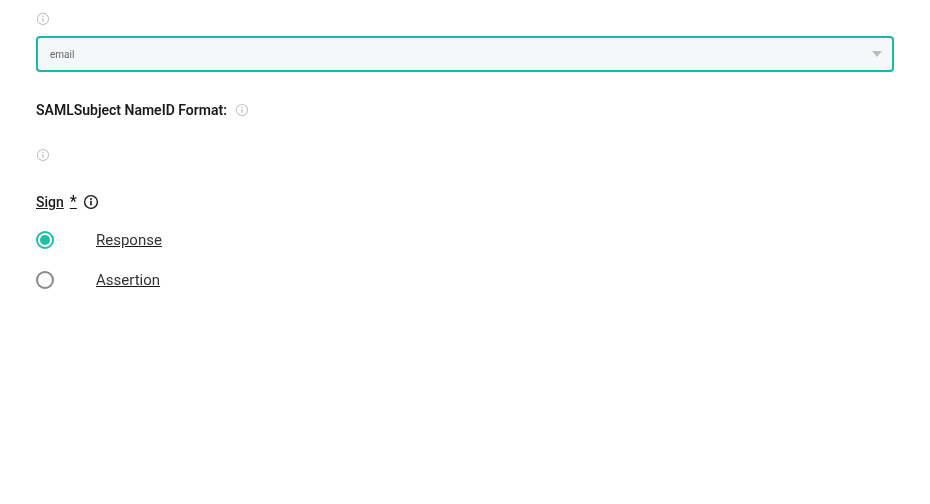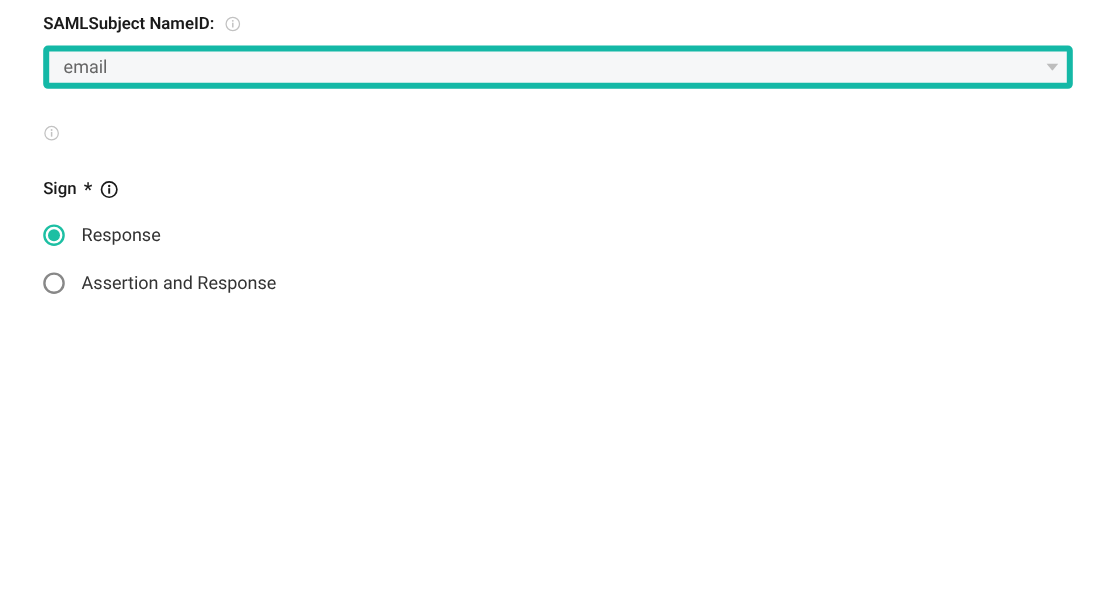--- a/index.html
+++ b/index.html
@@ -33,24 +33,24 @@
     }
     .info-icon.dark { color: #1a1a1a; }
     .select-wrap {
       position: relative;
       width: 100%;
     }
     .select {
       width: 100%;
       height: 36px;
       padding: 0 36px 0 12px;
-      border: 5px solid #14b8a6;
+      border: 2px solid #14b8a6;
       border-radius: 4px;
       background: #fff;
-      font-size: 15px;
+      font-size: 10px;
       color: #333;
       display: flex;
       align-items: center;
       cursor: pointer;
     }
     .select.readonly {
       background: #f6f7f8;
       color: #666;
       cursor: default;
     }
@@ -59,20 +59,21 @@
       right: 12px;
       top: 50%;
       transform: translateY(-50%);
       pointer-events: none;
       color: #888;
       display: inline-flex;
     }
     .caret.light { color: #bdbdbd; }
     .sign-group {
       margin-top: 16px;
+      text-decoration: underline;
     }
     .sign-label-row {
       display: flex;
       align-items: center;
       gap: 6px;
       margin-bottom: 20px;
     }
     .sign-label {
       font-size: 14px;
       font-weight: 500;
@@ -106,28 +107,28 @@
     .radio.checked::after {
       content: "";
       width: 10px;
       height: 10px;
       border-radius: 50%;
       background: #1dbfa3;
     }
     .radio-label {
       font-size: 15px;
       color: #333;
+      margin-left: 28px;
     }
   </style>
 </head>
 <body>
 
 <div class="field">
   <div class="field-label-row">
-    <span class="field-label">SAMLSubject NameID:</span>
     <span class="info-icon">
       <svg width="14" height="14" viewBox="0 0 16 16" fill="none">
           <circle cx="8" cy="8" r="6.4" stroke="currentColor" stroke-width="1.2"></circle>
           <circle cx="8" cy="5" r="0.9" fill="currentColor"></circle>
           <rect x="7.3" y="6.8" width="1.4" height="4.5" fill="currentColor"></rect>
         </svg>
     </span>
   </div>
   <div class="select-wrap">
     <div class="select readonly">
@@ -135,20 +136,30 @@
     </div>
     <span class="caret light">
       <svg width="10" height="6" viewBox="0 0 10 6" fill="currentColor">
           <path d="M0 0 L5 6 L10 0 Z"></path>
         </svg>
     </span>
   </div>
 </div>
 
 <div class="field">
+  <div class="field-label-row">
+    <span class="field-label">SAMLSubject NameID Format:</span>
+    <span class="info-icon">
+      <svg width="14" height="14" viewBox="0 0 16 16" fill="none">
+          <circle cx="8" cy="8" r="6.4" stroke="currentColor" stroke-width="1.2"></circle>
+          <circle cx="8" cy="5" r="0.9" fill="currentColor"></circle>
+          <rect x="7.3" y="6.8" width="1.4" height="4.5" fill="currentColor"></rect>
+        </svg>
+    </span>
+  </div>
 </div>
 
 <div class="field">
   <div class="field-label-row">
     <span class="info-icon">
       <svg width="14" height="14" viewBox="0 0 16 16" fill="none">
           <circle cx="8" cy="8" r="6.4" stroke="currentColor" stroke-width="1.2"></circle>
           <circle cx="8" cy="5" r="0.9" fill="currentColor"></circle>
           <rect x="7.3" y="6.8" width="1.4" height="4.5" fill="currentColor"></rect>
         </svg>
@@ -168,16 +179,16 @@
         </svg>
     </span>
   </div>
   <div class="radio-list">
     <div class="radio-row">
       <span class="radio checked"></span>
       <span class="radio-label">Response</span>
     </div>
     <div class="radio-row">
       <span class="radio"></span>
-      <span class="radio-label">Assertion and Response</span>
+      <span class="radio-label">Assertion</span>
     </div>
   </div>
 </div>
 
 </body></html>

